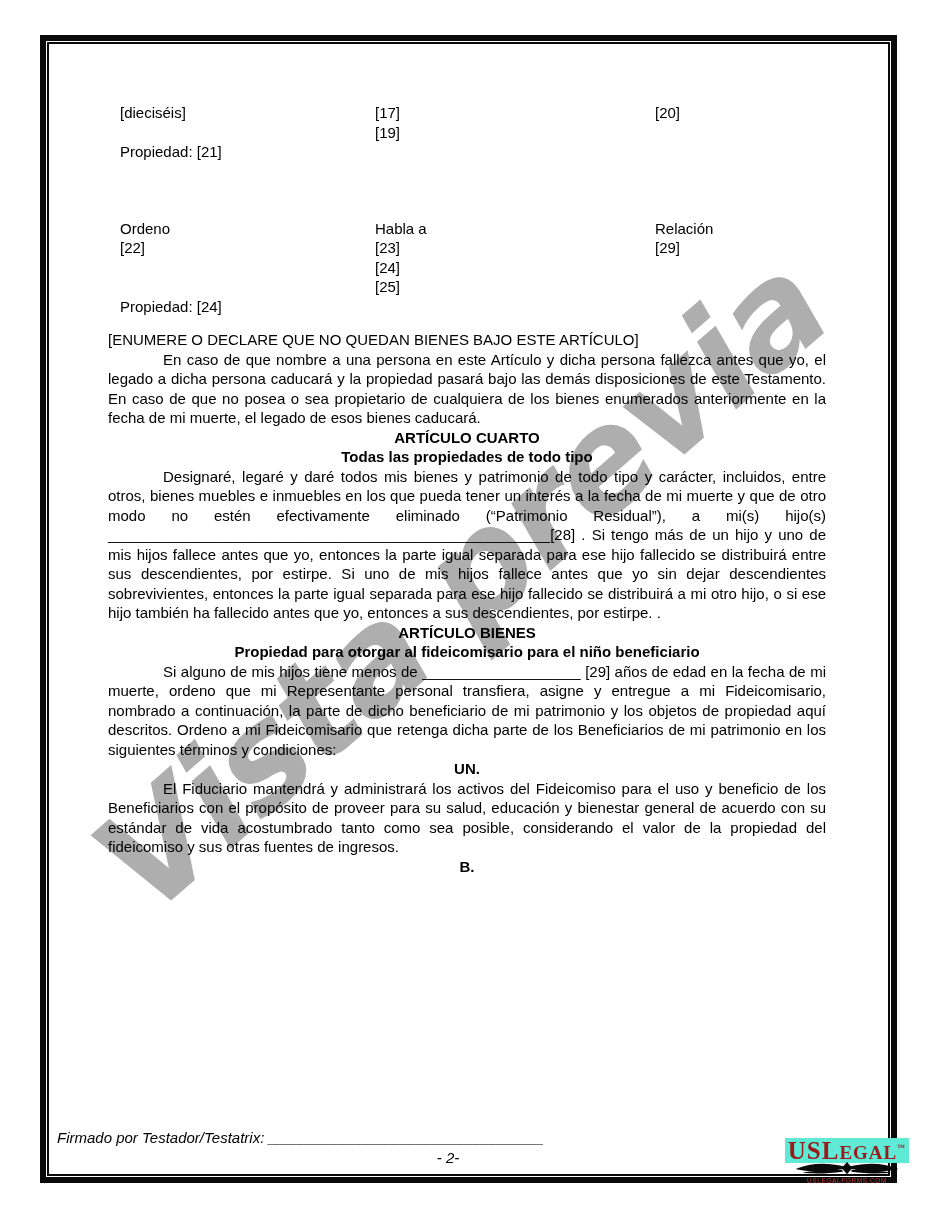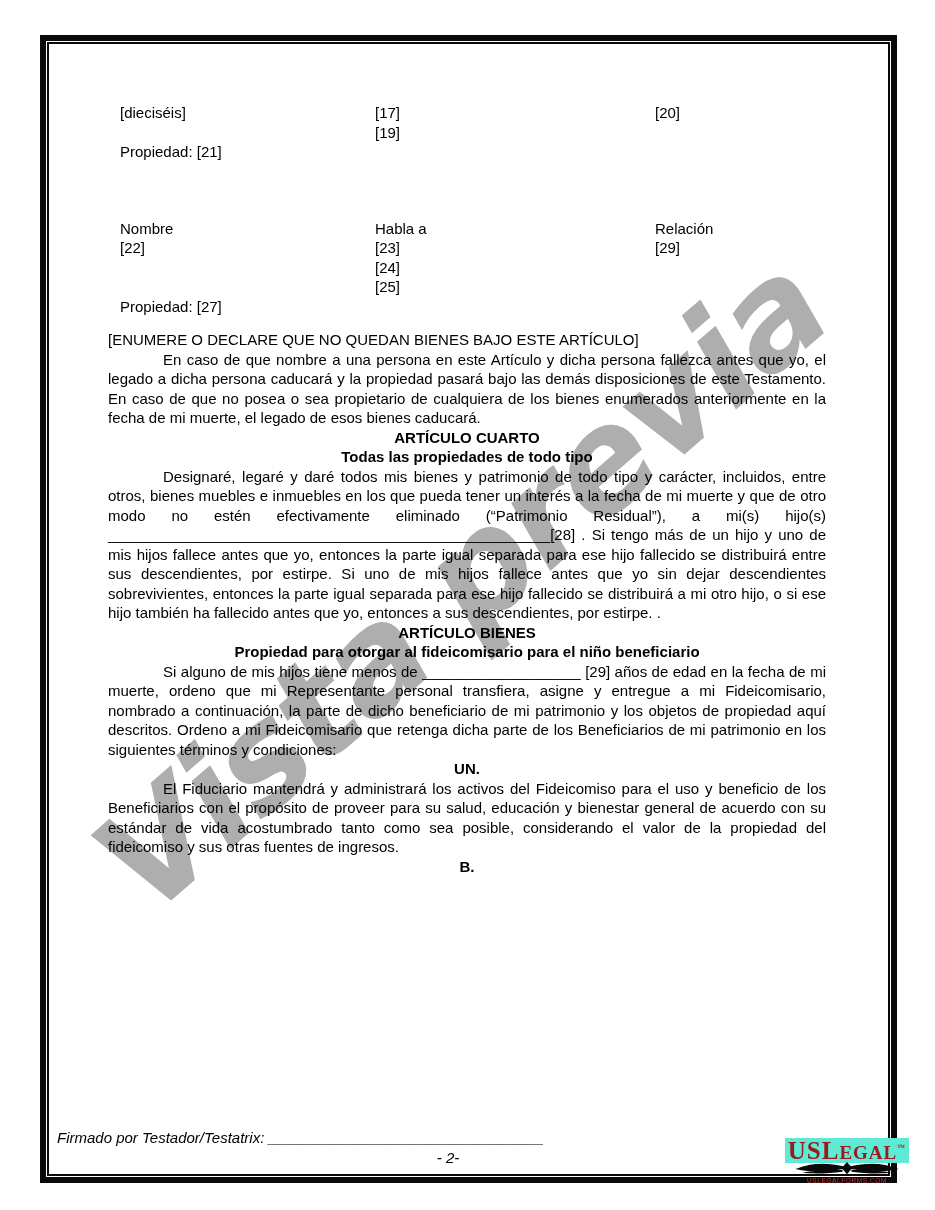--- a/index.html
+++ b/index.html
@@ -75,35 +75,35 @@
         <div>[19]</div>
       </div>
       <div class="col">
         <div>[20]</div>
       </div>
     </div>
     <div class="prop-line">Propiedad: [21]</div>
 
     <div class="cols m57">
       <div class="col">
-        <div>Nombre</div>
+        <div>Ordeno</div>
         <div>[22]</div>
       </div>
       <div class="col">
         <div>Habla a</div>
         <div>[23]</div>
         <div>[24]</div>
         <div>[25]</div>
       </div>
       <div class="col">
         <div>Relación</div>
         <div>[29]</div>
       </div>
     </div>
-    <div class="prop-line">Propiedad: [27]</div>
+    <div class="prop-line">Propiedad: [24]</div>
 
     <div class="m14">[ENUMERE O DECLARE QUE NO QUEDAN BIENES BAJO ESTE ARTÍCULO]</div>
 
     <p class="para m21">En caso de que nombre a una persona en este Artículo y dicha persona fallezca antes que yo, el legado a dicha persona caducará y la propiedad pasará bajo las demás disposiciones de este Testamento. En caso de que no posea o sea propietario de cualquiera de los bienes enumerados anteriormente en la fecha de mi muerte, el legado de esos bienes caducará.</p>
 
     <p class="art-title m20">ARTÍCULO CUARTO</p>
     <p class="art-subtitle">Todas las propiedades de todo tipo</p>
     <p class="para m22">Designaré, legaré y daré todos mis bienes y patrimonio de todo tipo y carácter, incluidos, entre otros, bienes muebles e inmuebles en los que pueda tener un interés a la fecha de mi muerte y que de otro modo no estén efectivamente eliminado (“Patrimonio Residual”), a mi(s) hijo(s) _____________________________________________________[28] . Si tengo más de un hijo y uno de mis hijos fallece antes que yo, entonces la parte igual separada para ese hijo fallecido se distribuirá entre sus descendientes, por estirpe. Si uno de mis hijos fallece antes que yo sin dejar descendientes sobrevivientes, entonces la parte igual separada para ese hijo fallecido se distribuirá a mi otro hijo, o si ese hijo también ha fallecido antes que yo, entonces a sus descendientes, por estirpe. .</p>
 
     <p class="art-title m19">ARTÍCULO BIENES</p>

